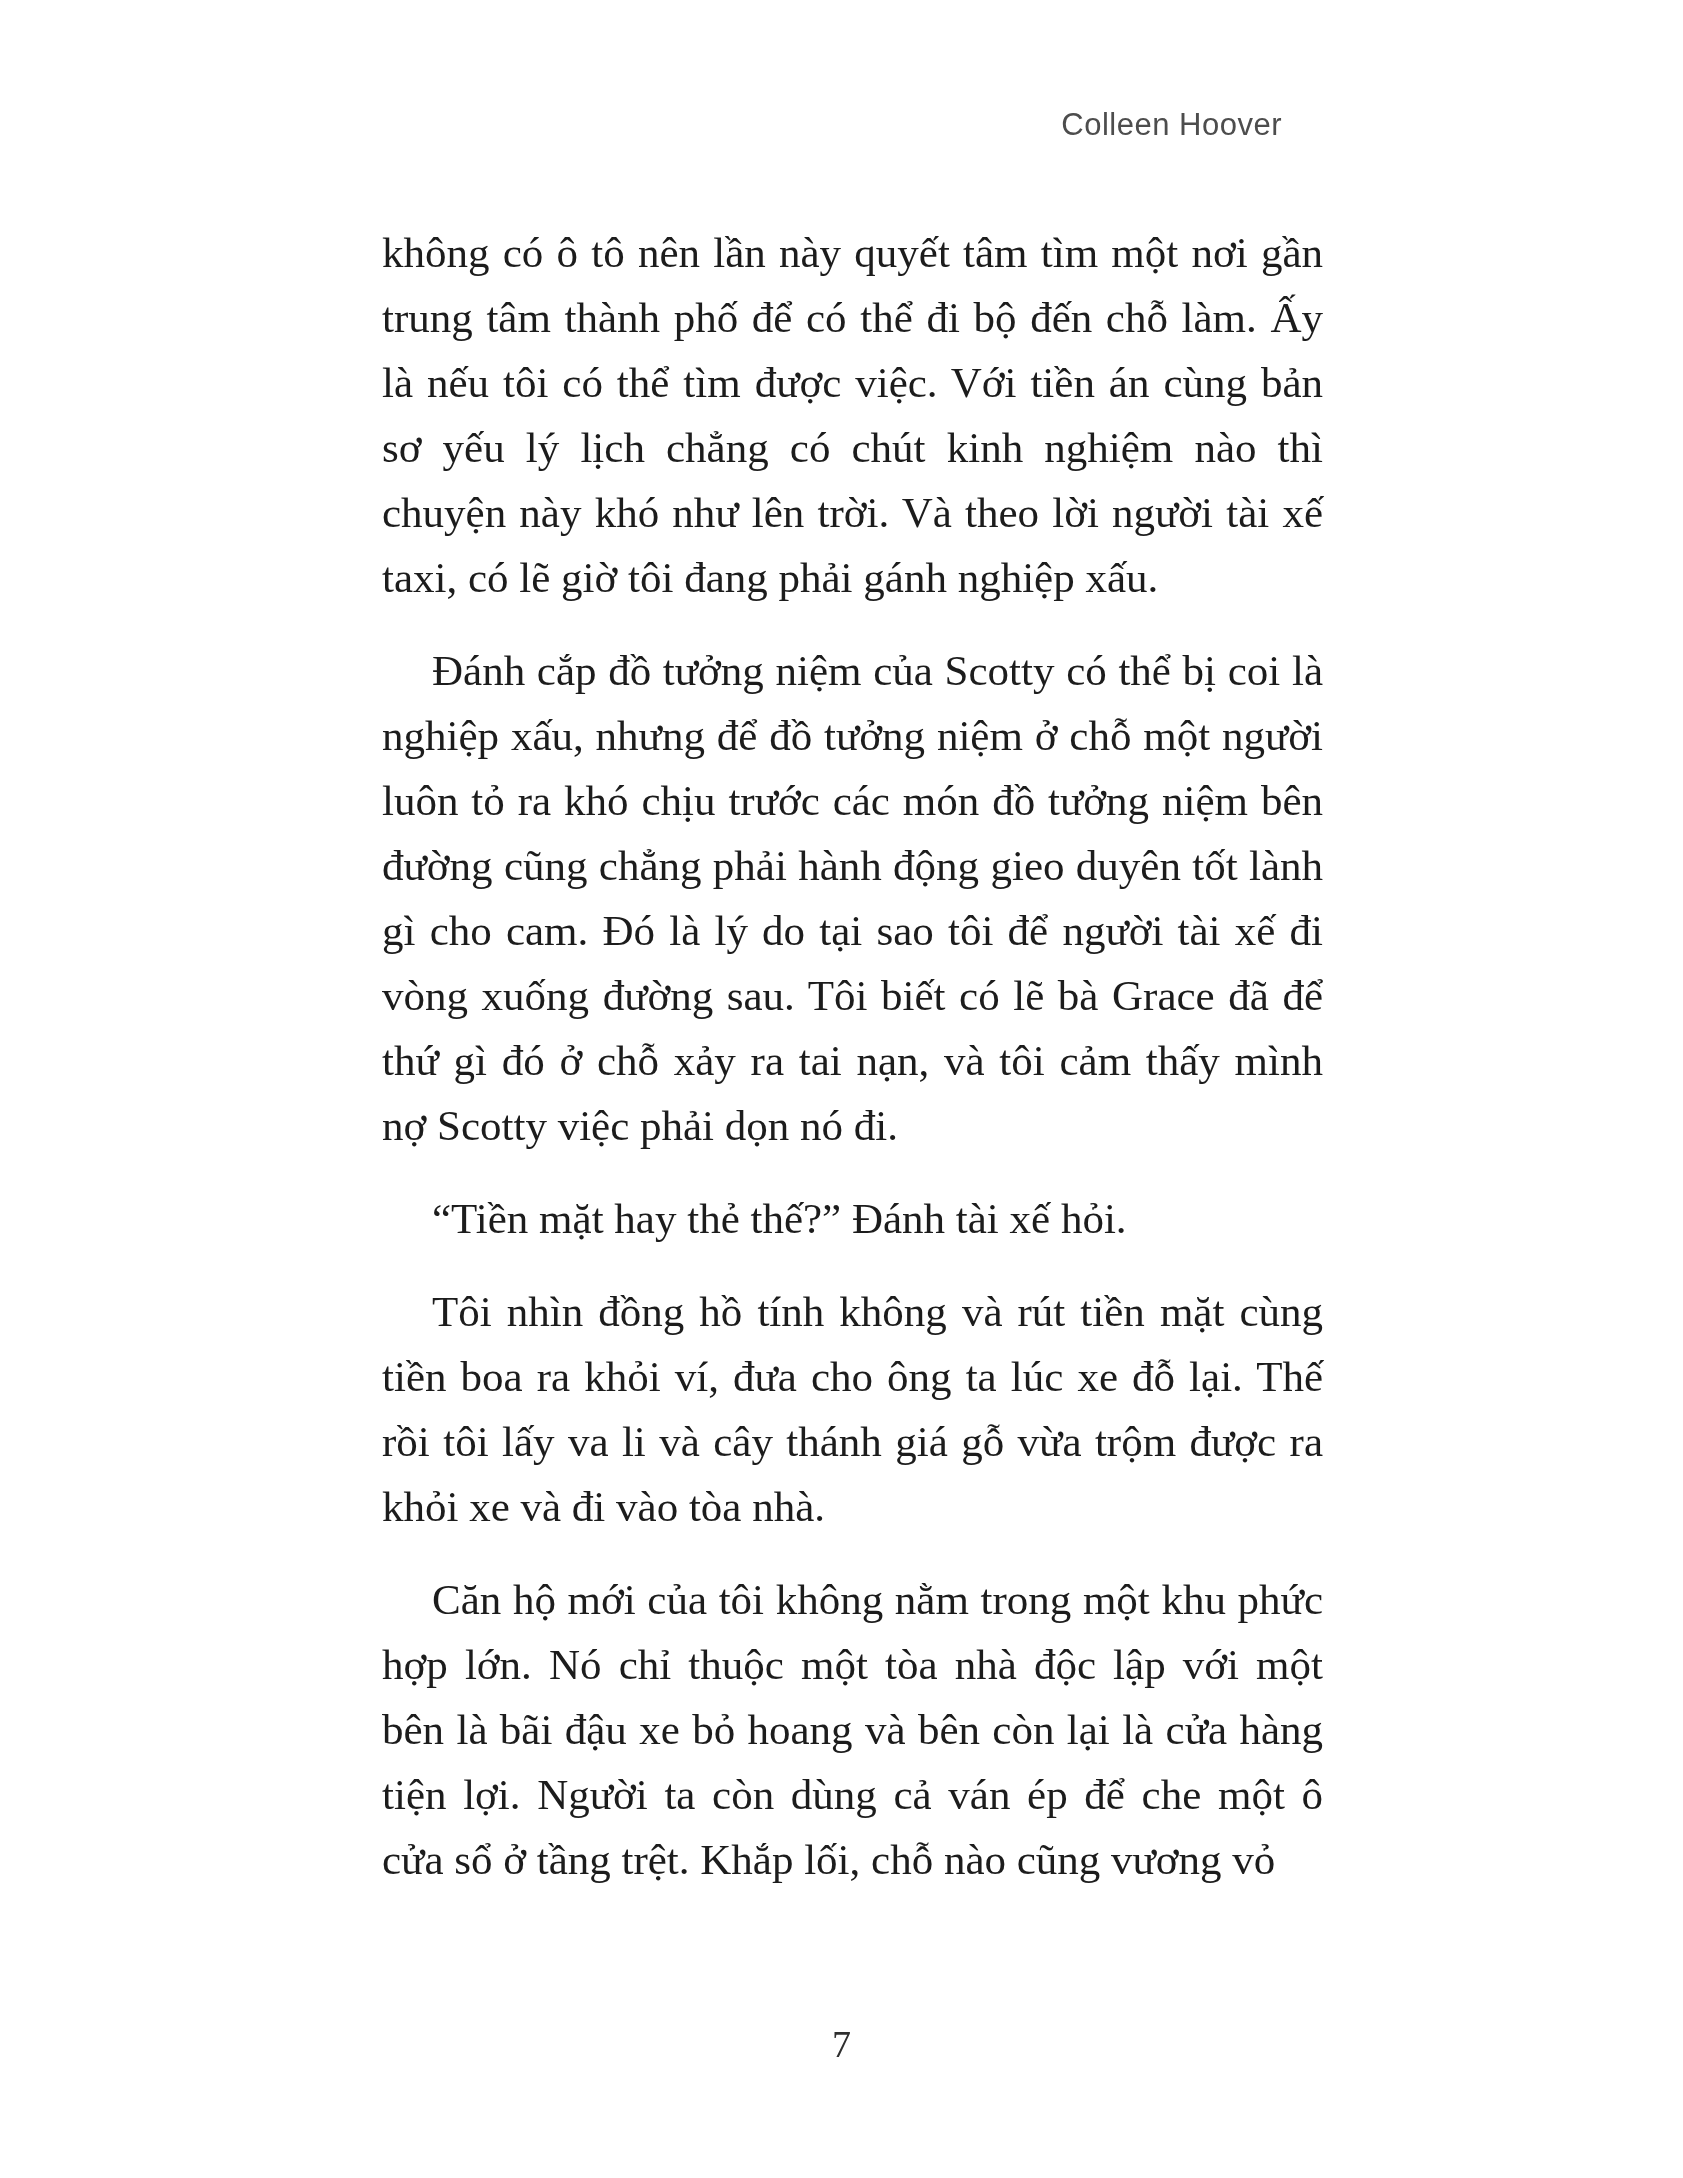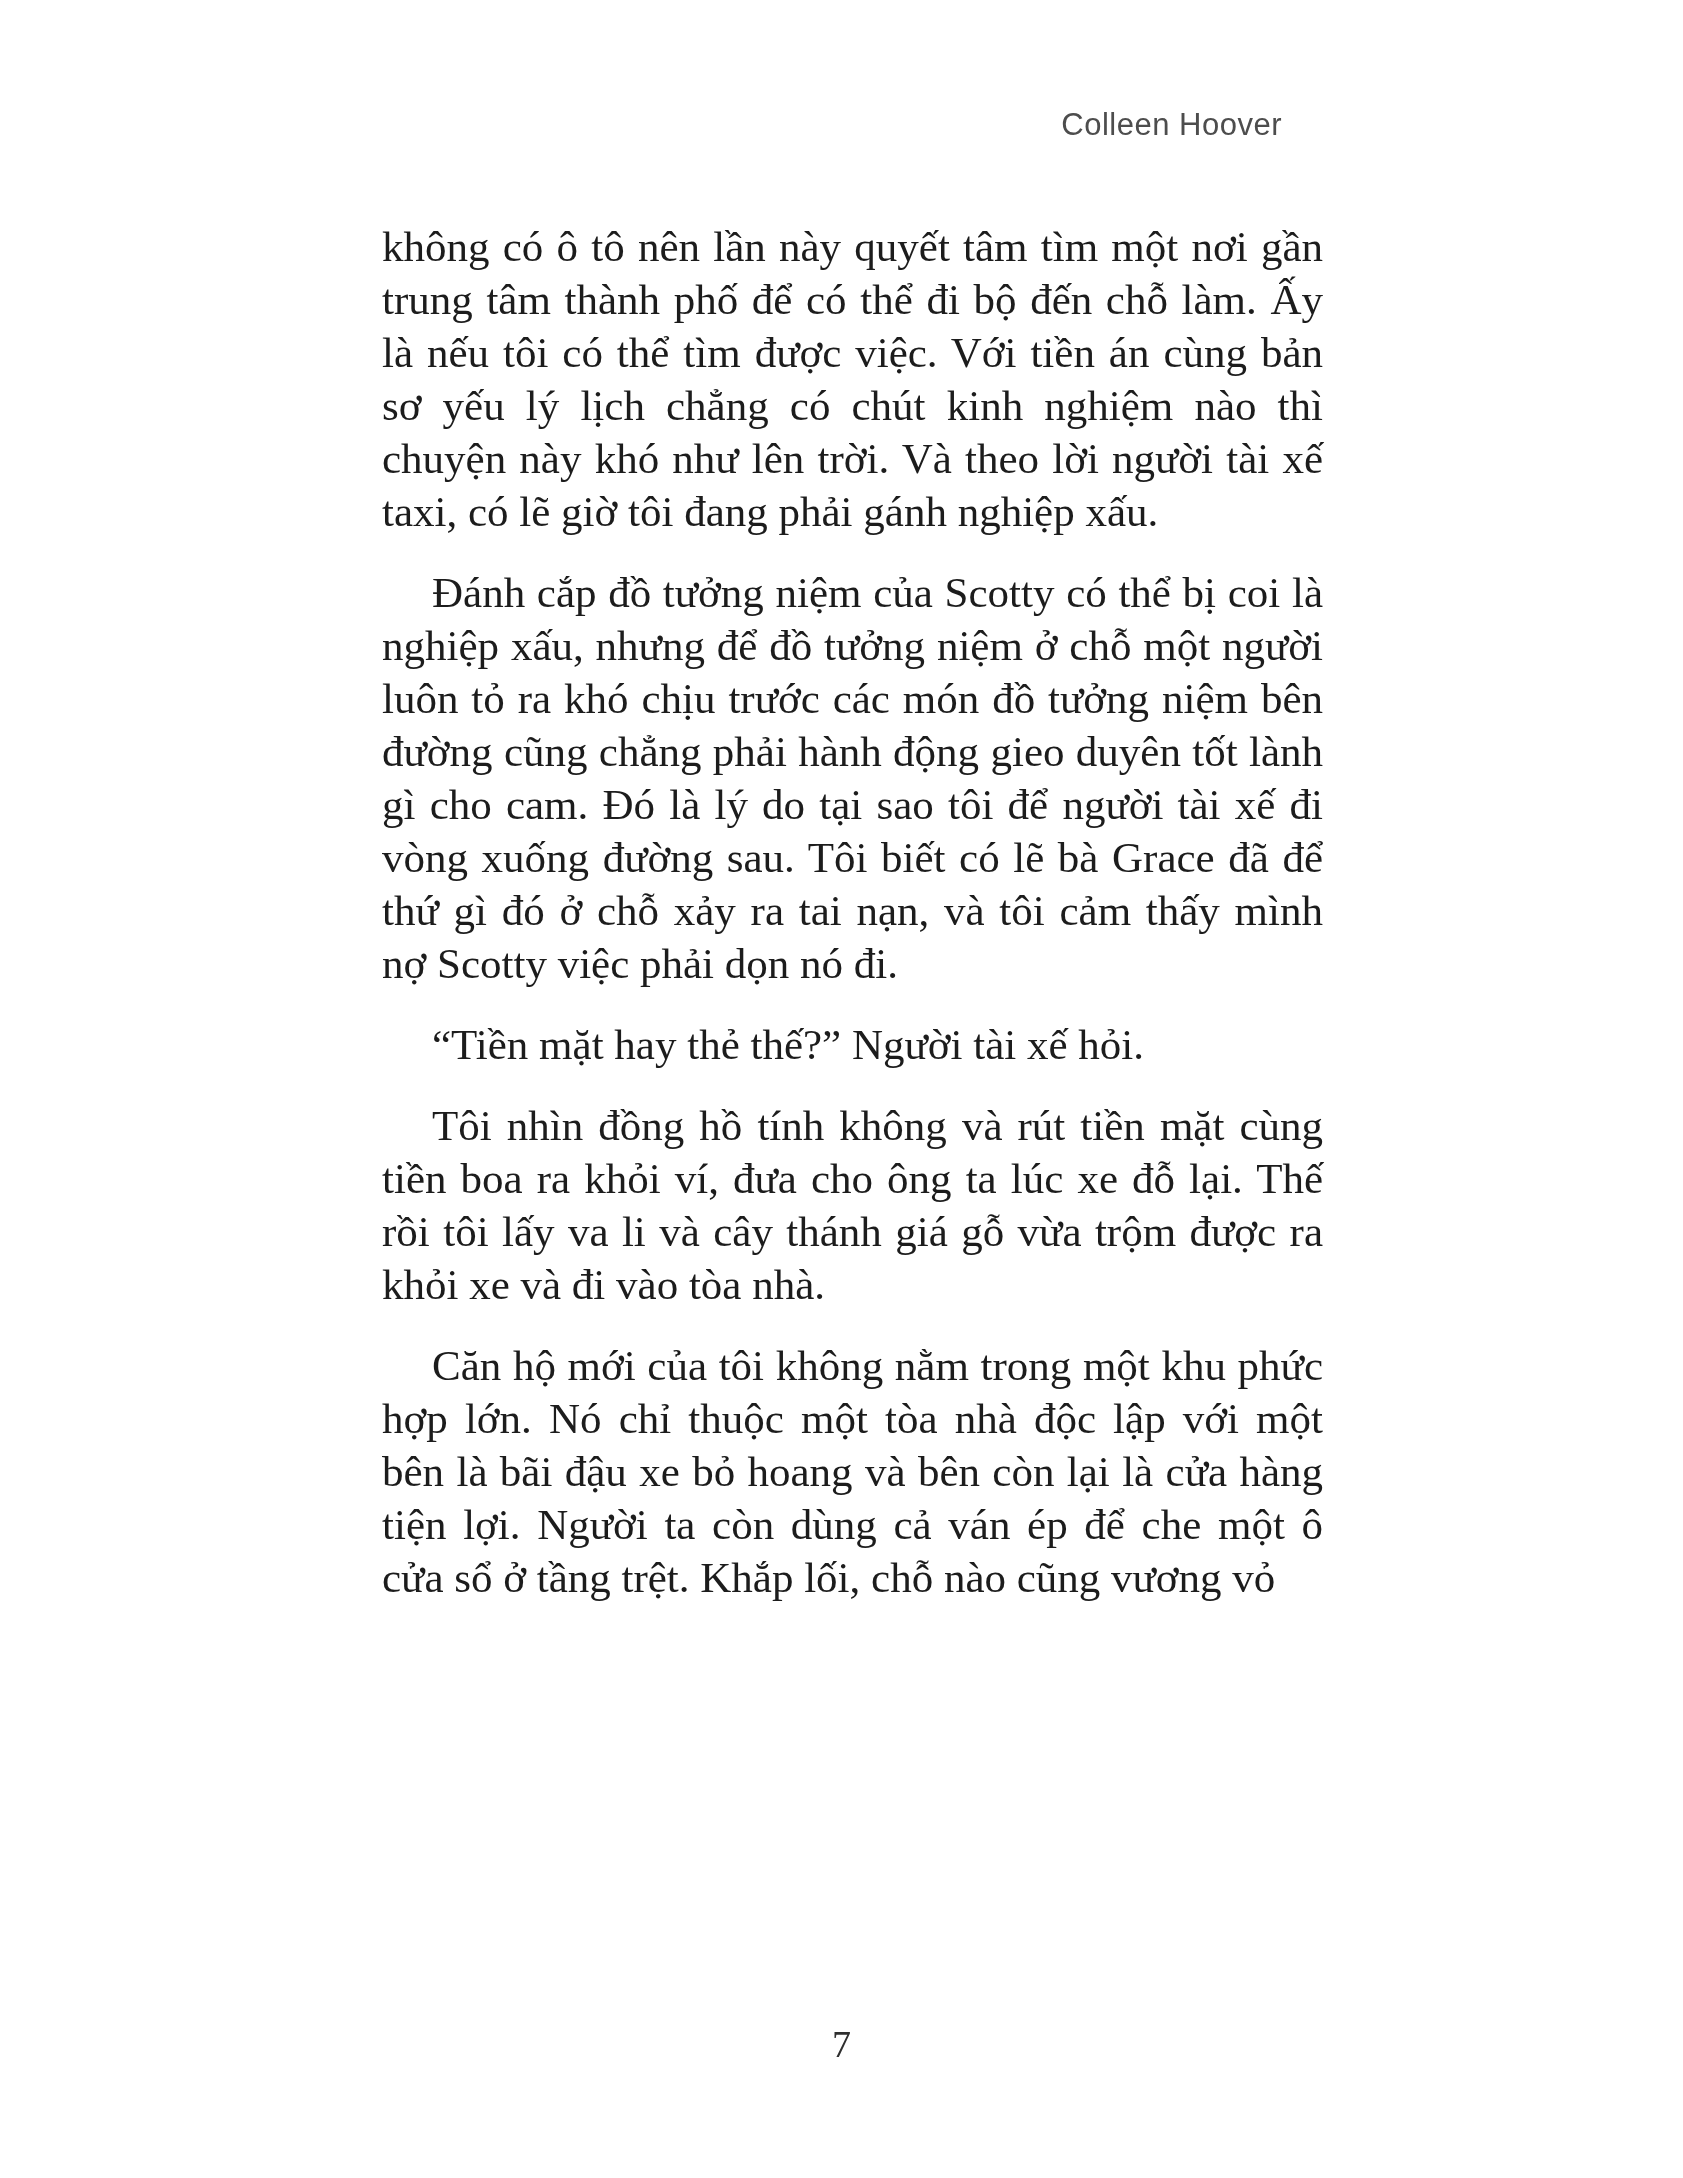--- a/index.html
+++ b/index.html
@@ -30,21 +30,21 @@
   }
   .content {
     position: absolute;
     top: 220px;
     left: 382px;
     width: 941px;
   }
   .content p {
     margin: 0 0 28px 0;
     font-size: 43px;
-    line-height: 53px;
+    line-height: 65px;
     text-align: justify;
     text-indent: 50px;
     color: #1c1c1c;
   }
   .content p.no-indent {
     text-indent: 0;
   }
   .page-number {
     position: absolute;
     top: 2022px;
@@ -58,21 +58,21 @@
 </head>
 <body>
 
 <div class="page">
 
   <div class="running-header">Colleen Hoover</div>
 
   <div class="content">
     <p class="no-indent">không có ô tô nên lần này quyết tâm tìm một nơi gần trung tâm thành phố để có thể đi bộ đến chỗ làm. Ấy là nếu tôi có thể tìm được việc. Với tiền án cùng bản sơ yếu lý lịch chẳng có chút kinh nghiệm nào thì chuyện này khó như lên trời. Và theo lời người tài xế taxi, có lẽ giờ tôi đang phải gánh nghiệp xấu.</p>
     <p>Đánh cắp đồ tưởng niệm của Scotty có thể bị coi là nghiệp xấu, nhưng để đồ tưởng niệm ở chỗ một người luôn tỏ ra khó chịu trước các món đồ tưởng niệm bên đường cũng chẳng phải hành động gieo duyên tốt lành gì cho cam. Đó là lý do tại sao tôi để người tài xế đi vòng xuống đường sau. Tôi biết có lẽ bà Grace đã để thứ gì đó ở chỗ xảy ra tai nạn, và tôi cảm thấy mình nợ Scotty việc phải dọn nó đi.</p>
-    <p>“Tiền mặt hay thẻ thế?” Người tài xế hỏi.</p>
+    <p>“Tiền mặt hay thẻ thế?” Đánh tài xế hỏi.</p>
     <p>Tôi nhìn đồng hồ tính không và rút tiền mặt cùng tiền boa ra khỏi ví, đưa cho ông ta lúc xe đỗ lại. Thế rồi tôi lấy va li và cây thánh giá gỗ vừa trộm được ra khỏi xe và đi vào tòa nhà.</p>
     <p>Căn hộ mới của tôi không nằm trong một khu phức hợp lớn. Nó chỉ thuộc một tòa nhà độc lập với một bên là bãi đậu xe bỏ hoang và bên còn lại là cửa hàng tiện lợi. Người ta còn dùng cả ván ép để che một ô cửa sổ ở tầng trệt. Khắp lối, chỗ nào cũng vương vỏ</p>
   </div>
 
   <div class="page-number">7</div>
 
 </div>
 
 
 </body></html>

